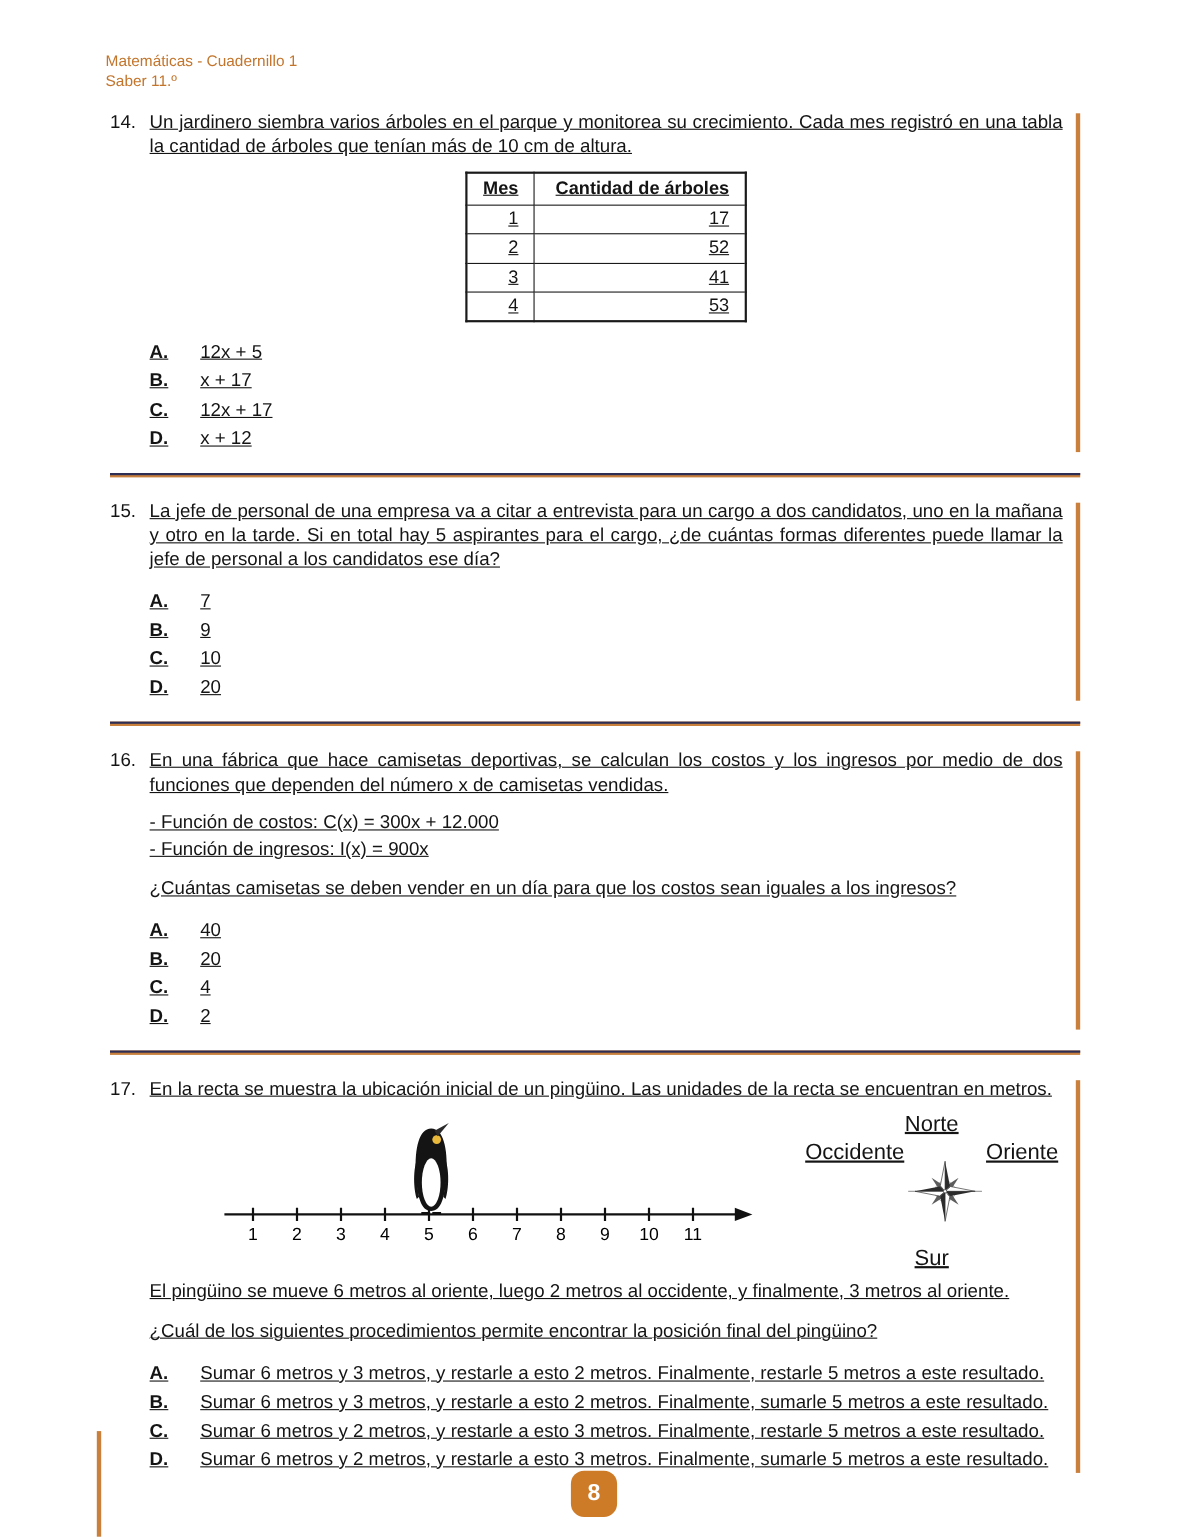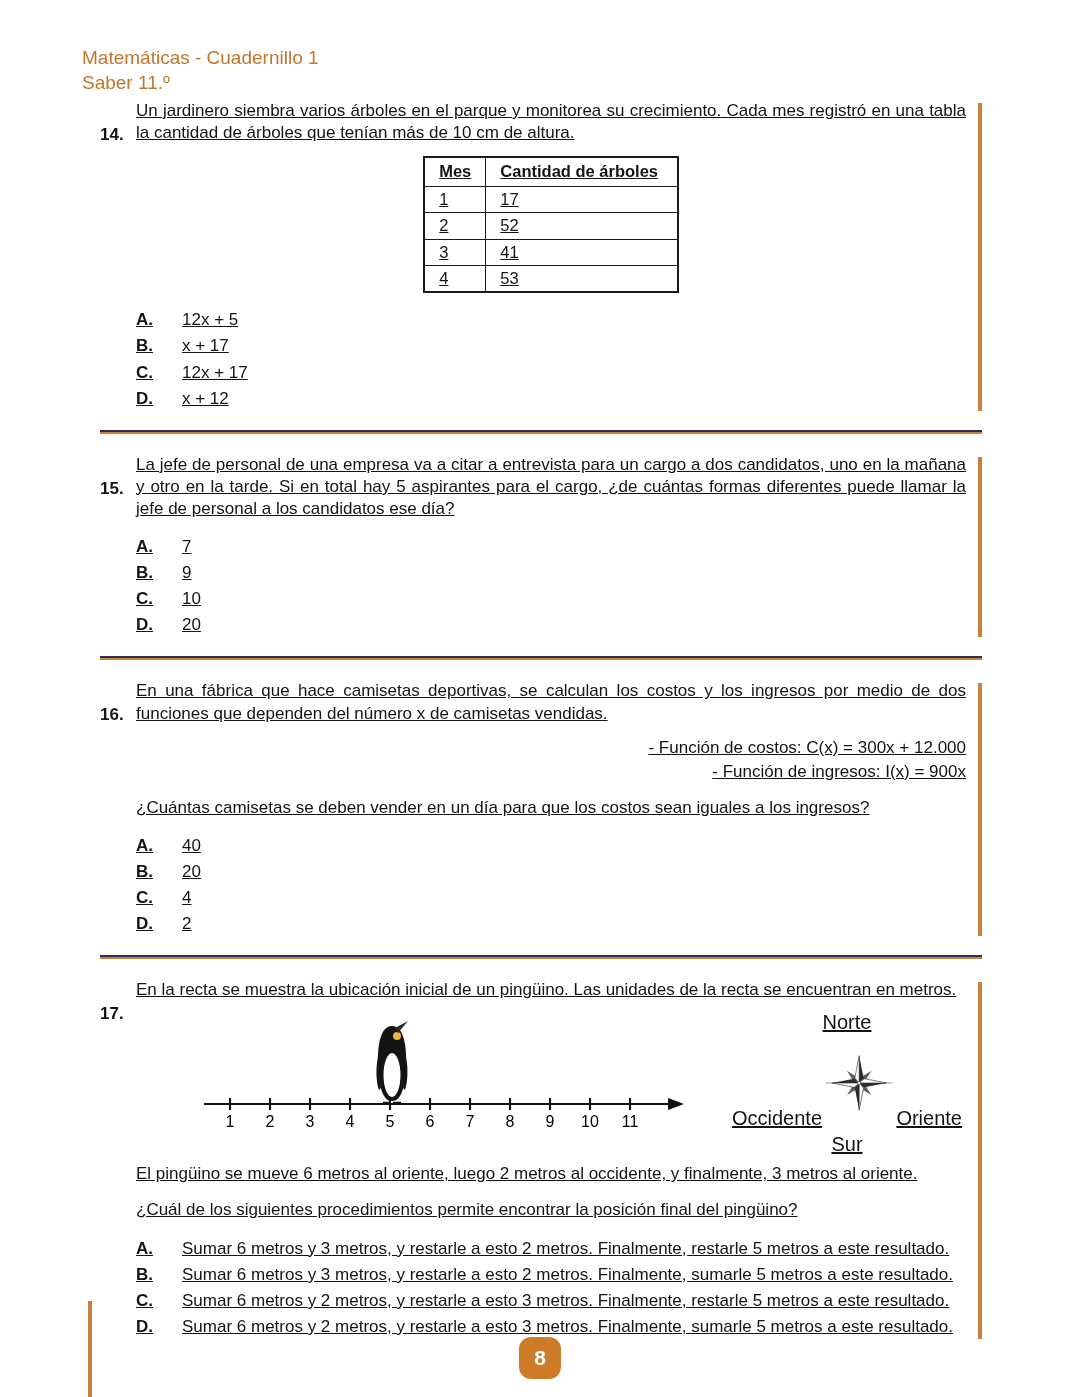--- a/index.html
+++ b/index.html
@@ -6,52 +6,52 @@
   html,body { width:1080px; height:1397px; }
   body {
     background:#ffffff;
     font-family:"Liberation Sans", sans-serif;
     color:#141414;
     position:relative;
     overflow:hidden;
     font-size:17px;
     line-height:1.3;
   }
-  .header { position:absolute; top:46px; left:82px; color:#C3752C; font-size:19px; line-height:1.3; }
+  .header { position:absolute; top:46px; left:96px; color:#C3752C; font-size:14px; line-height:1.3; }
   .content { position:absolute; top:100px; left:100px; width:882px; }
 
   .question { position:relative; padding-right:16px; }
   .qbar { position:absolute; top:3px; bottom:3px; right:0; width:4px; background:#C8803C; }
   .qrow { display:flex; }
-  .qnum { width:36px; flex:none; font-weight:bold;margin-top:24px; }
+  .qnum { width:36px; flex:none; font-weight:normal; }
   .qbody { flex:1;text-decoration:underline; }
   .qbody p.just { text-align:justify; }
   .qbody p { margin-bottom:4px; }
 
   .sep { height:4px; background:#C8803C; border-top:2px solid #2E2E54; margin:16px 0 20px 0; }
 
   table.dtable { border-collapse:collapse; margin:12px auto 16px auto; border:2px solid #1a1a1a; }
-  table.dtable th, table.dtable td { border:1px solid #1a1a1a; text-align:left; font-size:16.5px; }
+  table.dtable th, table.dtable td { border:1px solid #1a1a1a; text-align:right; font-size:16.5px; }
   table.dtable th { font-weight:bold; padding:3px 14px; }
   table.dtable td { padding:2px 14px; }
   table.dtable th:first-child, table.dtable td:first-child { width:58px; }
   table.dtable th:last-child, table.dtable td:last-child { width:192px; }
 
   .options { margin-top:16px; }
   .opt { display:flex; margin:4px 0; }
   .opt .letter { width:46px; flex:none; font-weight:bold; }
 
   .qtext { margin-top:14px; }
   .funcs { margin-top:12px; }
-  .funcs div { margin:2px 0;text-align:right; }
+  .funcs div { margin:2px 0; }
 
   .g17 { display:flex; align-items:flex-start; justify-content:space-between; margin:8px 0 4px 0; }
   .nl-wrap { margin-left:56px; }
   .compass { width:230px; text-align:center; font-size:20px; margin-right:4px; }
-  .c-mid { display:flex; align-items:flex-end; justify-content:center; gap:3px; }
+  .c-mid { display:flex; align-items:flex-start; justify-content:center; gap:3px; }
   .c-mid span { white-space:nowrap; }
 
   .pagenum {
     position:absolute; left:50%; bottom:18px; transform:translateX(-50%);
     width:42px; height:42px; background:#CE7B28; border-radius:12px;
     color:#fff; font-weight:bold; font-size:21px;
     display:flex; align-items:center; justify-content:center;
   }
   .bottom-left-bar { position:absolute; left:88px; bottom:0; width:4px; height:96px; background:#C8803C; }
 </style>

